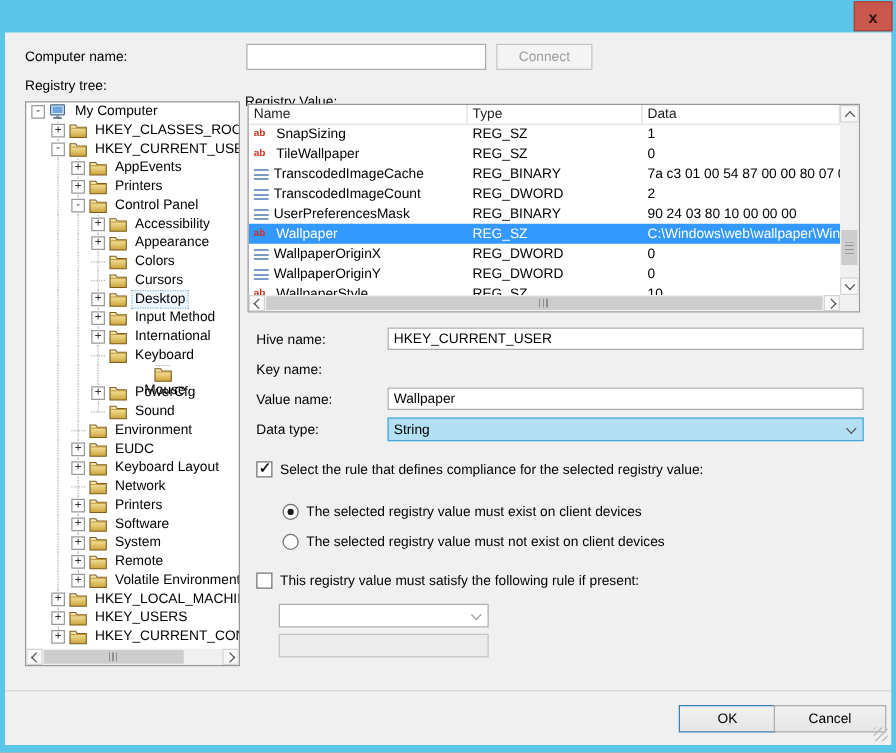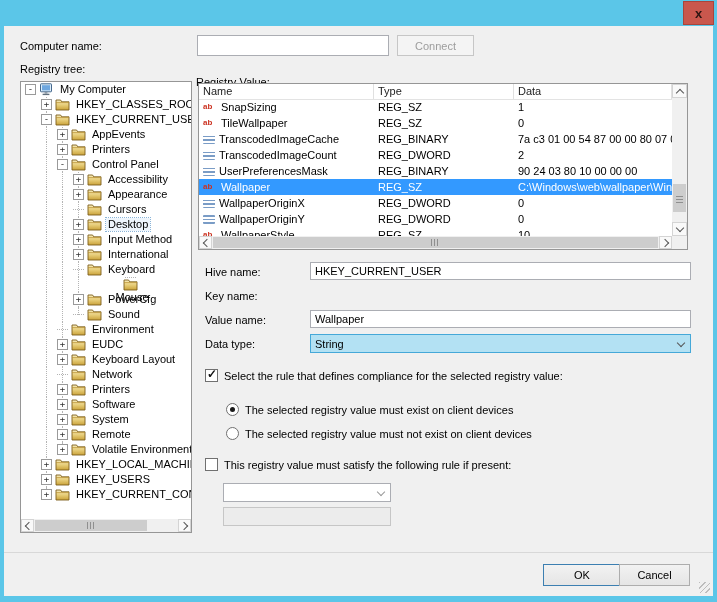--- a/index.html
+++ b/index.html
@@ -202,20 +202,31 @@
         </div>
         <div class="tree-row" style="padding-left: 52px;">
           <span class="guide" style="left: 25px;"></span>
           <span class="guide" style="left: 41px;"></span>
           <span class="guide" style="left: 57px;"></span>
           <span class="stub"></span>
           <svg class="ic" width="15" height="13" viewBox="0 0 15 13">
             <path d="M1 2 h4.6 l1.1 1.8 H14 V12 H1 Z" fill="url(#goldGrad)" stroke="#7d5f1b" stroke-width="0.9"></path>
             <path d="M1 4.6 H14" stroke="#b98f2e" stroke-width="0.7"></path>
           </svg>
+          <span class="node-label">Colors</span>
+        </div>
+        <div class="tree-row" style="padding-left: 52px;">
+          <span class="guide" style="left: 25px;"></span>
+          <span class="guide" style="left: 41px;"></span>
+          <span class="guide" style="left: 57px;"></span>
+          <span class="stub"></span>
+          <svg class="ic" width="15" height="13" viewBox="0 0 15 13">
+            <path d="M1 2 h4.6 l1.1 1.8 H14 V12 H1 Z" fill="url(#goldGrad)" stroke="#7d5f1b" stroke-width="0.9"></path>
+            <path d="M1 4.6 H14" stroke="#b98f2e" stroke-width="0.7"></path>
+          </svg>
           <span class="node-label">Cursors</span>
         </div>
         <div class="tree-row" style="padding-left: 52px;">
           <span class="guide" style="left: 25px;"></span>
           <span class="guide" style="left: 41px;"></span>
           <span class="guide" style="left: 57px;"></span>
           <span class="exp">+</span>
           <svg class="ic" width="15" height="13" viewBox="0 0 15 13">
             <path d="M1 2 h4.6 l1.1 1.8 H14 V12 H1 Z" fill="url(#goldGrad)" stroke="#7d5f1b" stroke-width="0.9"></path>
             <path d="M1 4.6 H14" stroke="#b98f2e" stroke-width="0.7"></path>
@@ -553,17 +564,17 @@
   <div class="combo disabled" style="left:223px;top:483px;width:168px;height:19px;">
     <span></span>
     <span class="cchv chv down"></span>
   </div>
   <input class="tb disabled" style="left: 223px; top: 507px; width: 168px; height: 19px;" value="">
 
   <div id="footer-sep"></div>
   <div class="btn default" style="left:543px;top:564px;width:78px;height:22px;">
     <span>OK</span>
   </div>
-  <div class="btn" style="left:619px;top:564px;width:71px;height:22px;text-align:right;">
+  <div class="btn" style="left:619px;top:564px;width:90px;height:22px;text-align:right;">
     <span>Cancel</span>
   </div>
   <div id="grip"></div>
 </div>
 
 </body></html>

